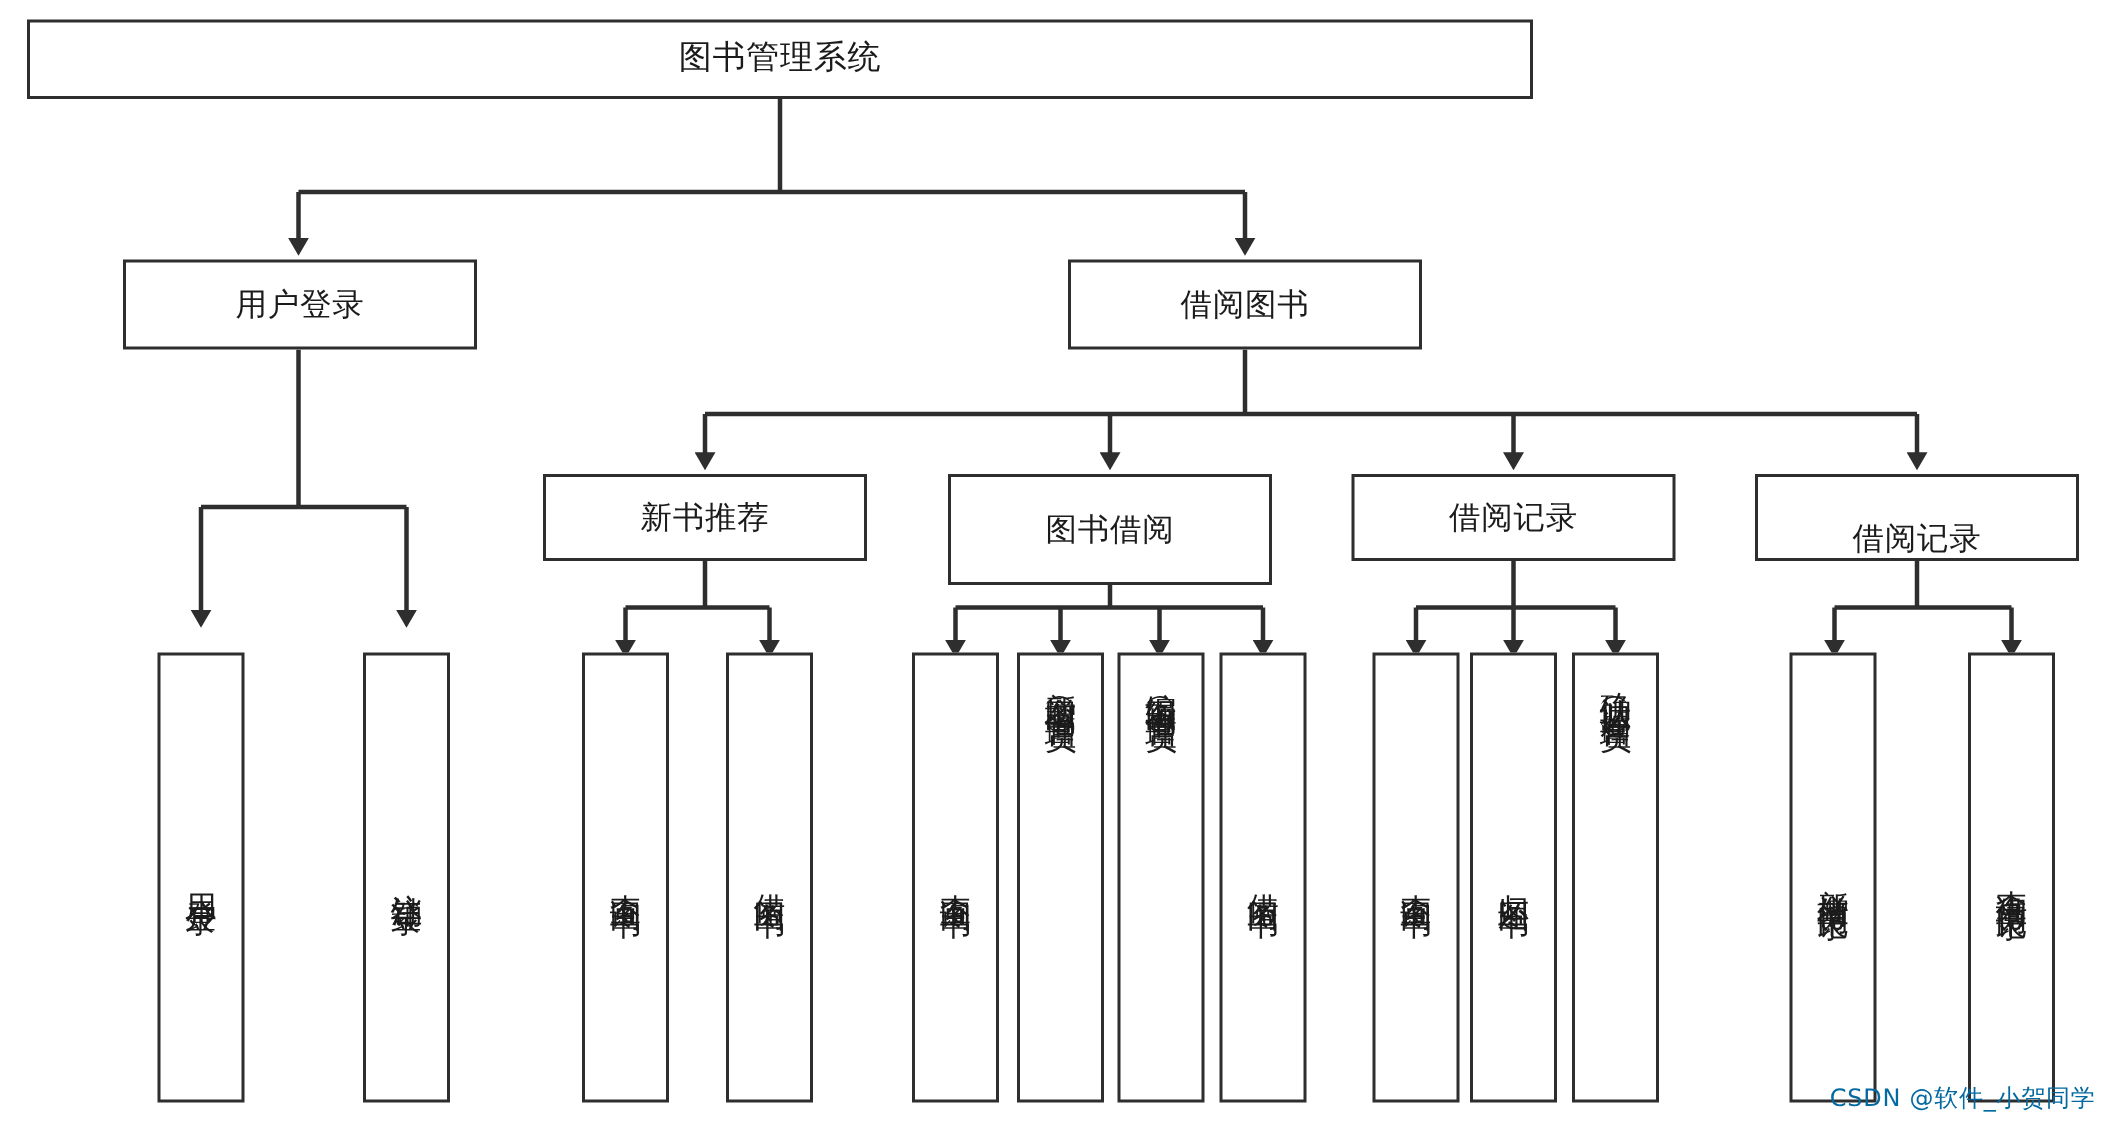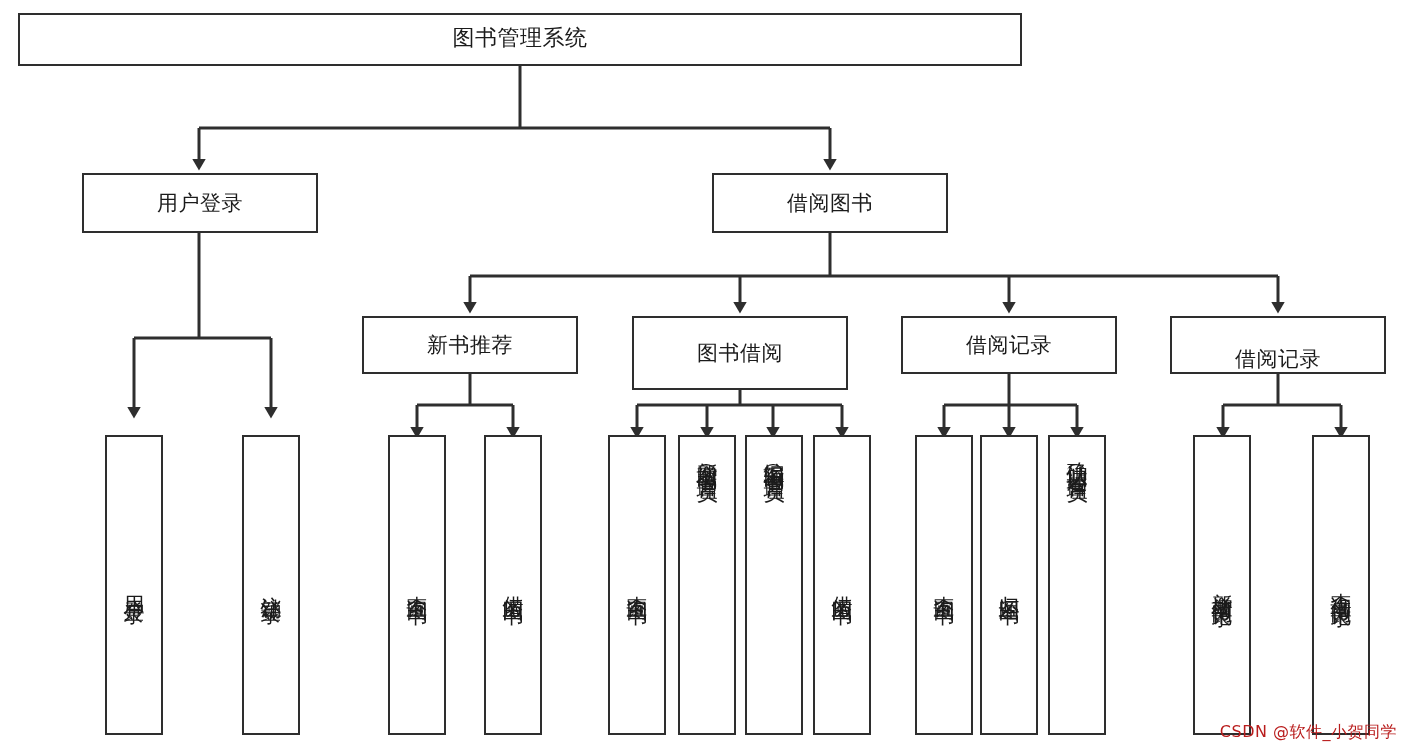--- a/index.html
+++ b/index.html
@@ -65,21 +65,21 @@
   }
   .node.v.mid {
     align-items: center;
     padding-top: 0;
   }
   #watermark {
     position: absolute;
     right: 8px;
     bottom: 4px;
     font-size: 16px;
-    color: #b91c1c;
+    color: #0369a1;
     letter-spacing: 0.5px;
     white-space: nowrap;
   }
 </style>
 </head>
 <body>
 
 <div id="canvas">
 
   <svg id="wires" viewBox="0 0 1405 747">

